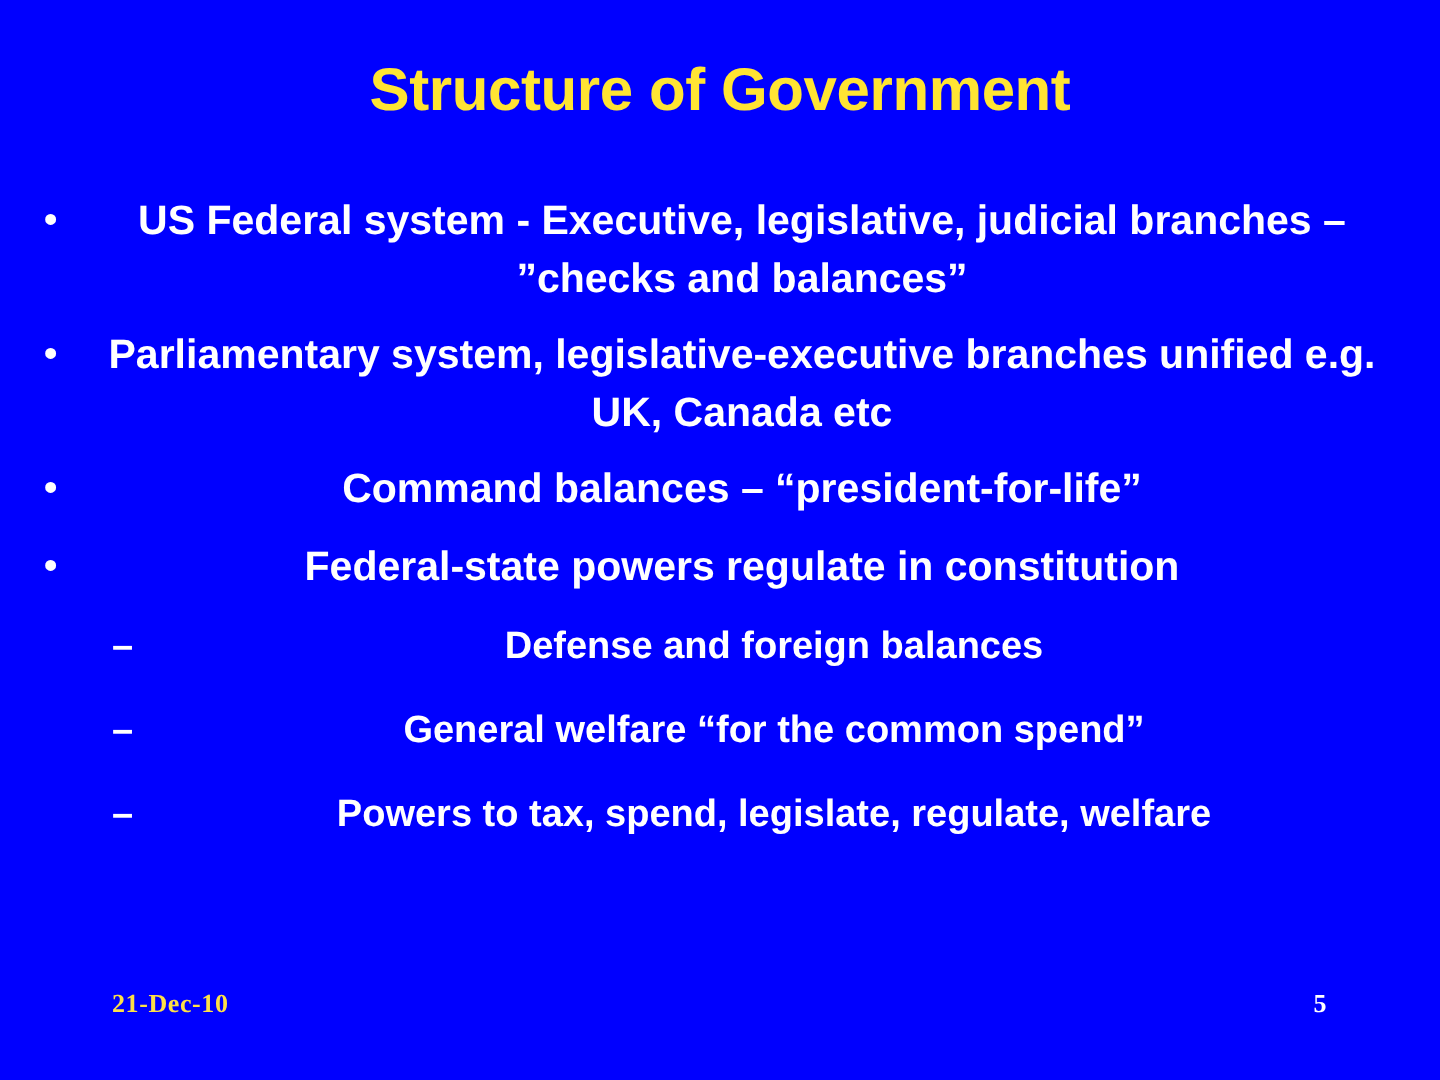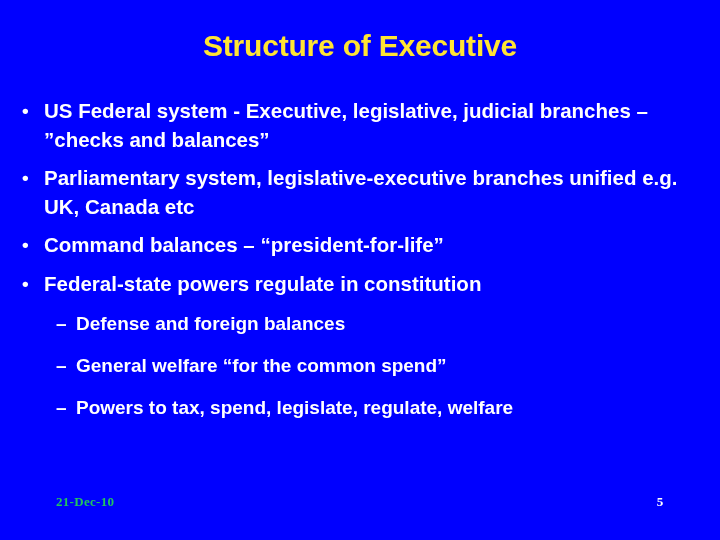--- a/index.html
+++ b/index.html
@@ -79,35 +79,35 @@
   }
 
   .level-2 > .bullet-marker {
     width: 20px;
     font-size: 19px;
     line-height: 28px;
   }
 
   .bullet-text {
     flex: 1 1 auto;
-    text-align: left;
+    text-align: center;
   }
 
   
   #body-content .bullet-row:nth-child(1) { margin-bottom: 9px; }
   #body-content .bullet-row:nth-child(2) { margin-bottom: 9px; }
   #body-content .bullet-row:nth-child(3) { margin-bottom: 10px; }
   #body-content .bullet-row:nth-child(4) { margin-bottom: 12px; }
 
   
   #footer-date {
     position: absolute;
     left: 56px;
     top: 494px;
-    color: #22c55e;
+    color: #fde047;
     font-family: "Liberation Serif", serif;
     font-size: 13px;
     font-weight: bold;
     letter-spacing: 0.3px;
     line-height: 16px;
   }
 
   #footer-page-number {
     position: absolute;
     left: 648px;
@@ -119,21 +119,21 @@
     font-size: 13px;
     font-weight: bold;
     line-height: 16px;
   }
 </style>
 </head>
 <body>
 
 <div id="slide">
 
-  <div id="slide-title">Structure of Executive</div>
+  <div id="slide-title">Structure of Government</div>
 
   <div id="body-content">
 
     <div class="bullet-row level-1">
       <span class="bullet-marker">•</span>
       <span class="bullet-text">US Federal system - Executive, legislative, judicial branches – ”checks and balances”</span>
     </div>
 
     <div class="bullet-row level-1">
       <span class="bullet-marker">•</span>

